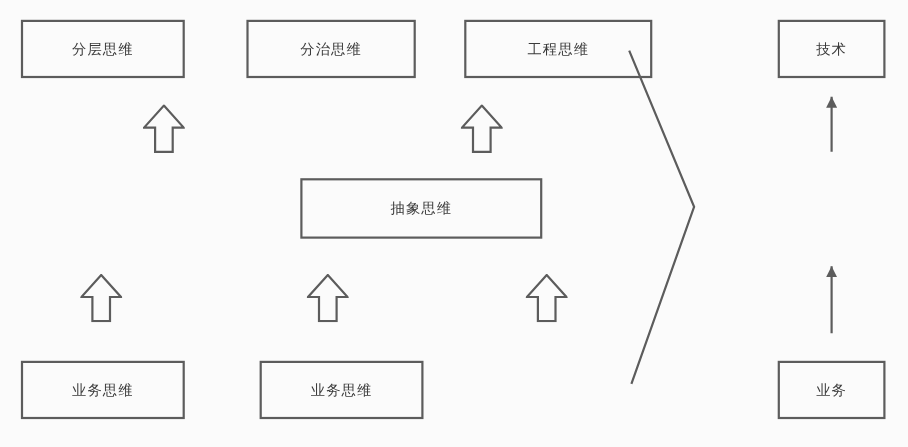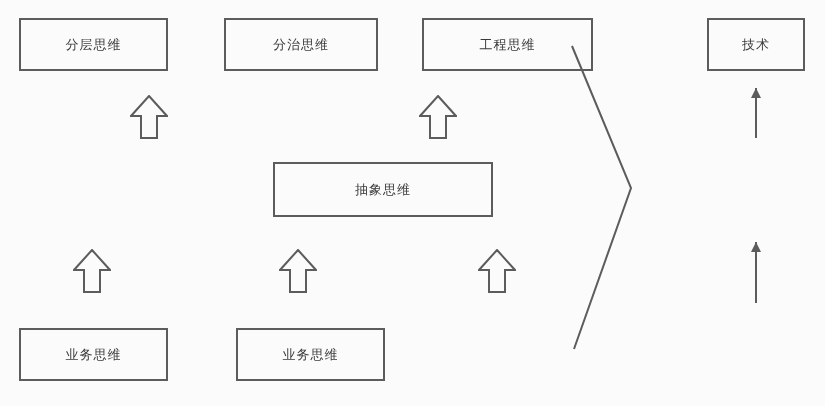--- a/index.html
+++ b/index.html
@@ -73,20 +73,23 @@
   <div class="box" style="left:273px;top:162px;width:220px;height:55px">
     <span>抽象思维</span>
   </div>
 
   <div class="box" style="left:19px;top:328px;width:149px;height:53px">
     <span>业务思维</span>
   </div>
   <div class="box" style="left:236px;top:328px;width:149px;height:53px">
     <span>业务思维</span>
   </div>
+  <div class="box" style="left:707px;top:328px;width:98px;height:53px">
+    <span>业务</span>
+  </div>
 
   <svg class="hollow-arrow" style="left:130px;top:95px" width="38" height="44" viewBox="0 0 38 44">
     <polygon points="19,1 37,21 27,21 27,43 11,43 11,21 1,21"></polygon>
   </svg>
   <svg class="hollow-arrow" style="left:419px;top:95px" width="38" height="44" viewBox="0 0 38 44">
     <polygon points="19,1 37,21 27,21 27,43 11,43 11,21 1,21"></polygon>
   </svg>
 
   <svg class="hollow-arrow" style="left:73px;top:249px" width="38" height="44" viewBox="0 0 38 44">
     <polygon points="19,1 37,21 27,21 27,43 11,43 11,21 1,21"></polygon>

